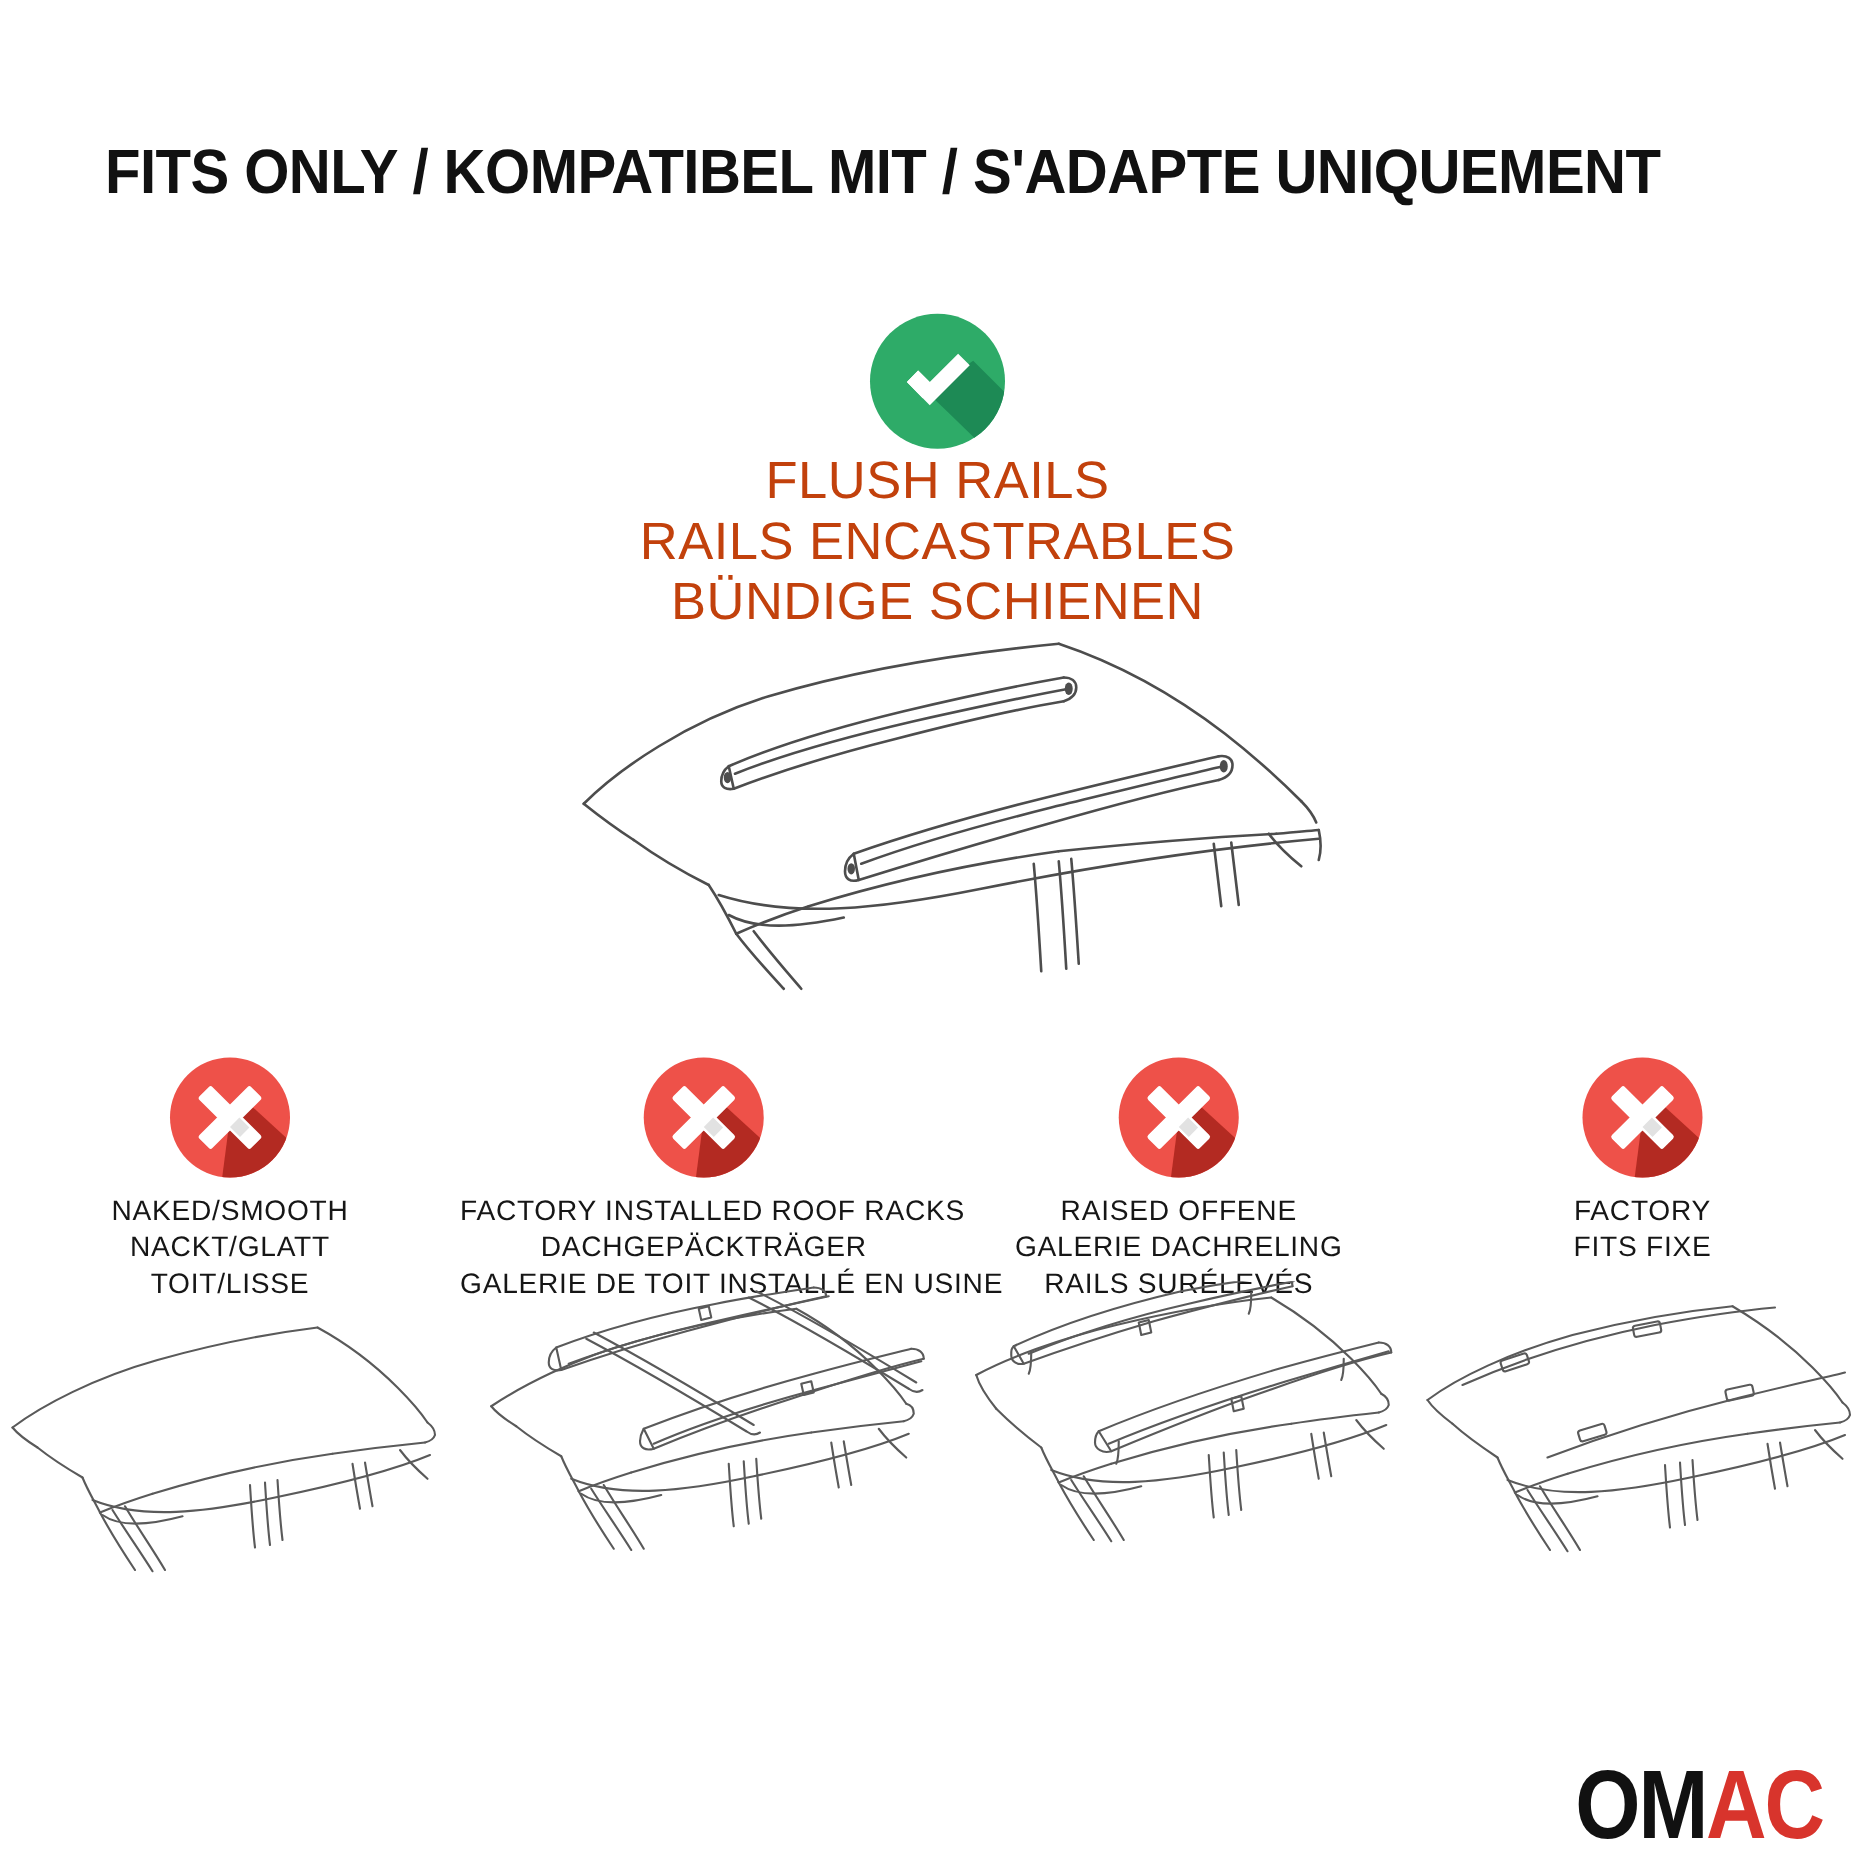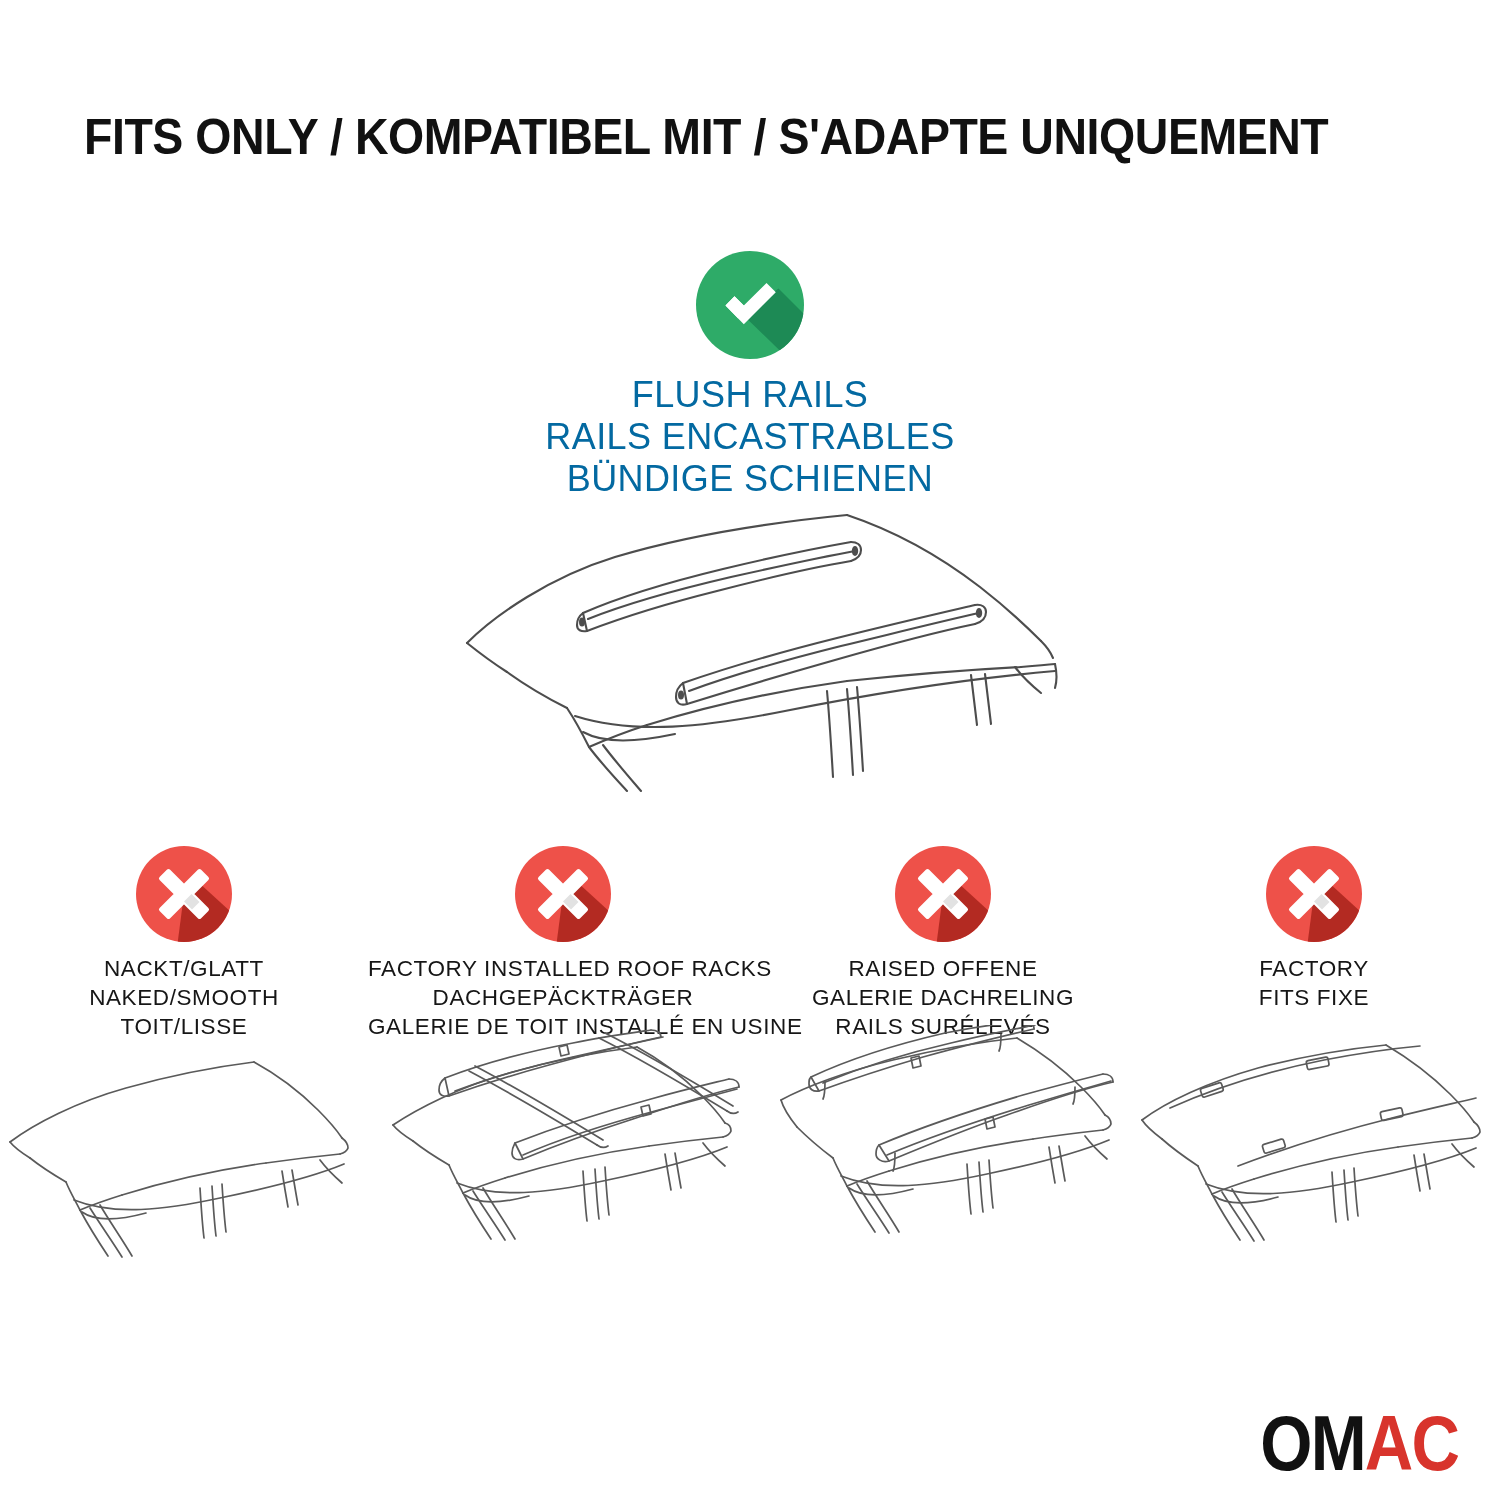--- a/index.html
+++ b/index.html
@@ -30,26 +30,25 @@
     position:absolute;
     left:0; top:250px; width:1500px;
     text-align:center;
   }
   .badge-wrap{
     position:relative;
     width:110px;height:110px;
     margin:0 auto;
   }
   .hero-text{
-    margin-top:14px;
-    font-size:36px;
+    font-size:42px;
     line-height:1.16;
     font-weight:400;
     letter-spacing:0.4px;
-    color:#0369a1;
+    color:#c2410c;
   }
   .hero-text div{white-space:nowrap;}
 
   .hero-img{
     position:absolute;
     left:455px; top:495px;
     width:620px; height:300px;
   }
 
   
@@ -205,22 +204,22 @@
           </defs>
         <circle cx="49" cy="49" r="48" fill="#ee5149"></circle>
         <g clip-path="url(#clipRed1)">
           <path d="M49 49 L62 36 L110 80 L110 118 L40 118 Z" fill="#b32a22"></path>
         </g>
         <path d="M33.5 26 L49 41.5 L64.5 26 L72 33.5 L56.5 49 L72 64.5 L64.5 72 L49 56.5 L33.5 72 L26 64.5 L41.5 49 L26 33.5 Z" fill="#ffffff" stroke="#ffffff" stroke-width="4" stroke-linejoin="round"></path>
         <path d="M56.5 49 L64.5 57 L57 64.5 L49 56.5 Z" fill="#e2e2e2"></path>
       </svg>
     </div>
     <div class="col-text">
+      <div>NAKED/SMOOTH</div>
       <div>NACKT/GLATT</div>
-      <div>NAKED/SMOOTH</div>
       <div>TOIT/LISSE</div>
     </div>
     <div class="col-img">
       <svg viewBox="0 0 360 230" width="360" height="230" aria-hidden="true">
         <g fill="none" stroke="#5a5a5a" stroke-width="1.7" stroke-linecap="round" stroke-linejoin="round">
           <path d="M6 92 C30 74 72 52 122 38 C168 25 210 17 250 12"></path>
           <path d="M250 12 C272 24 296 42 314 60 C326 72 334 82 338 88"></path>
           <path d="M6 92 C10 97 18 103 26 108"></path>
           <path d="M26 108 C36 116 50 125 62 132"></path>
           <path d="M62 132 C66 142 72 152 76 160"></path>

